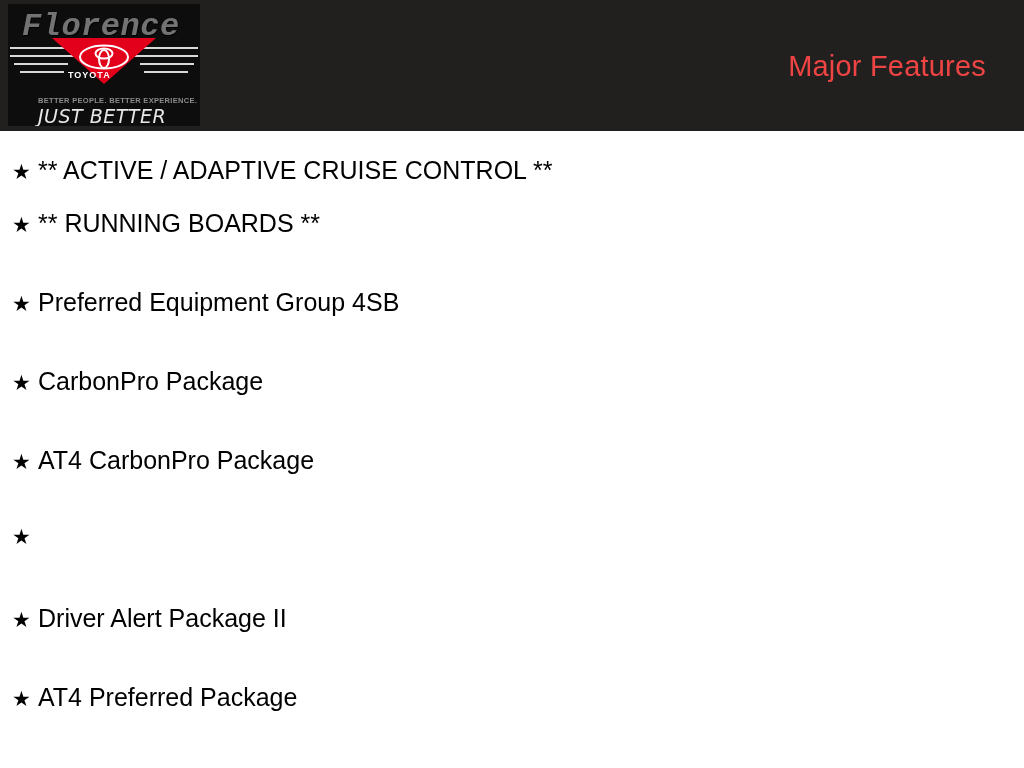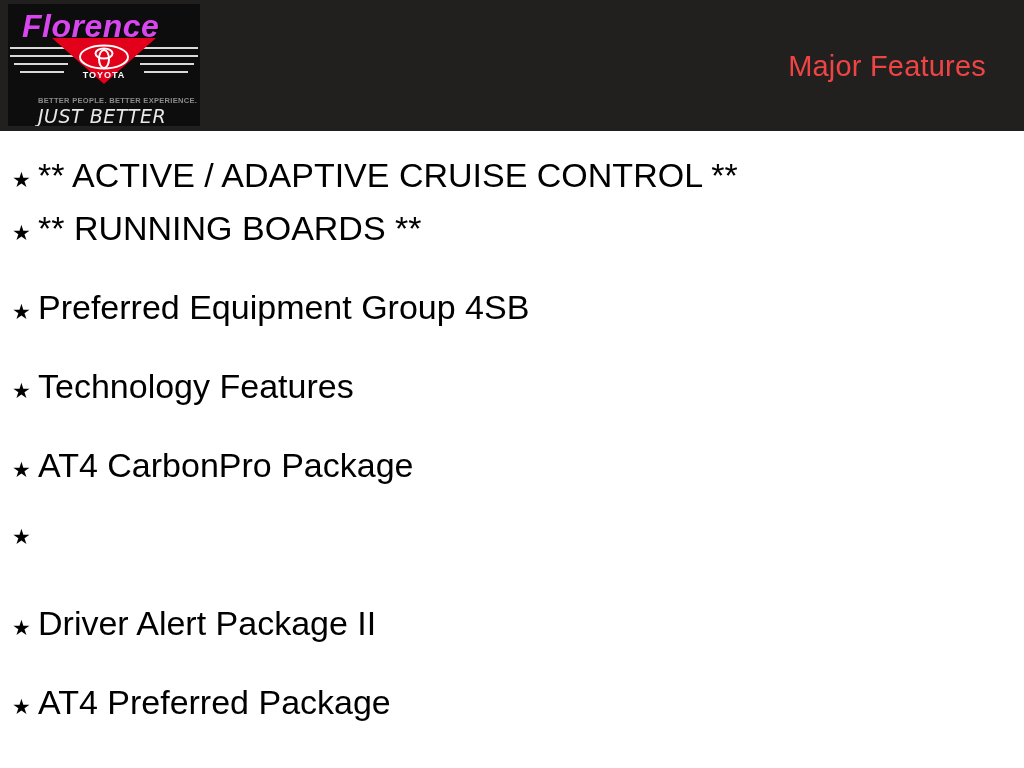--- a/index.html
+++ b/index.html
@@ -37,22 +37,22 @@
     height: 122px;
     background: #0d0d0d;
     overflow: hidden;
     border: 0;
   }
 
   .logo-wordmark {
     position: absolute;
     left: 14px;
     top: 4px;
-    color: #d946ef;
-    font-family: Liberation Sans, sans-serif;
+    color: #737373;
+    font-family: Liberation Mono, monospace;
     font-style: italic;
     font-weight: bold;
     font-size: 32px;
     letter-spacing: 0.5px;
     text-shadow: 1px 1px 0 #000;
     z-index: 4;
   }
 
   .logo-wings {
     position: absolute;
@@ -81,21 +81,20 @@
     width: 52px;
     height: 26px;
     z-index: 3;
   }
 
   .logo-toyota-text {
     position: absolute;
     left: 60px;
     top: 66px;
     width: 72px;
-    text-align: center;
     color: #ffffff;
     font-size: 9px;
     font-weight: bold;
     letter-spacing: 1px;
     z-index: 3;
   }
 
   .logo-tagline {
     position: absolute;
     left: 30px;
@@ -148,21 +147,21 @@
   .bullet-star {
     width: 26px;
     flex: 0 0 26px;
     color: #000000;
     font-size: 21px;
     line-height: 1;
   }
 
   .feature-label {
     color: #000000;
-    font-size: 34px;
+    font-size: 25px;
     line-height: 1.1;
     white-space: nowrap;
   }
 
   .feature-row.first {
     padding-top: 26px;
     height: 53px;
   }
 </style>
 </head>
@@ -208,21 +207,21 @@
     <li class="feature-row">
       <span class="bullet-star">★</span>
       <span class="feature-label">** RUNNING BOARDS **</span>
     </li>
     <li class="feature-row">
       <span class="bullet-star">★</span>
       <span class="feature-label">Preferred Equipment Group 4SB</span>
     </li>
     <li class="feature-row">
       <span class="bullet-star">★</span>
-      <span class="feature-label">Technology Features</span>
+      <span class="feature-label">CarbonPro Package</span>
     </li>
     <li class="feature-row">
       <span class="bullet-star">★</span>
       <span class="feature-label">AT4 CarbonPro Package</span>
     </li>
     <li class="feature-row">
       <span class="bullet-star">★</span>
     </li>
     <li class="feature-row">
       <span class="bullet-star">★</span>

